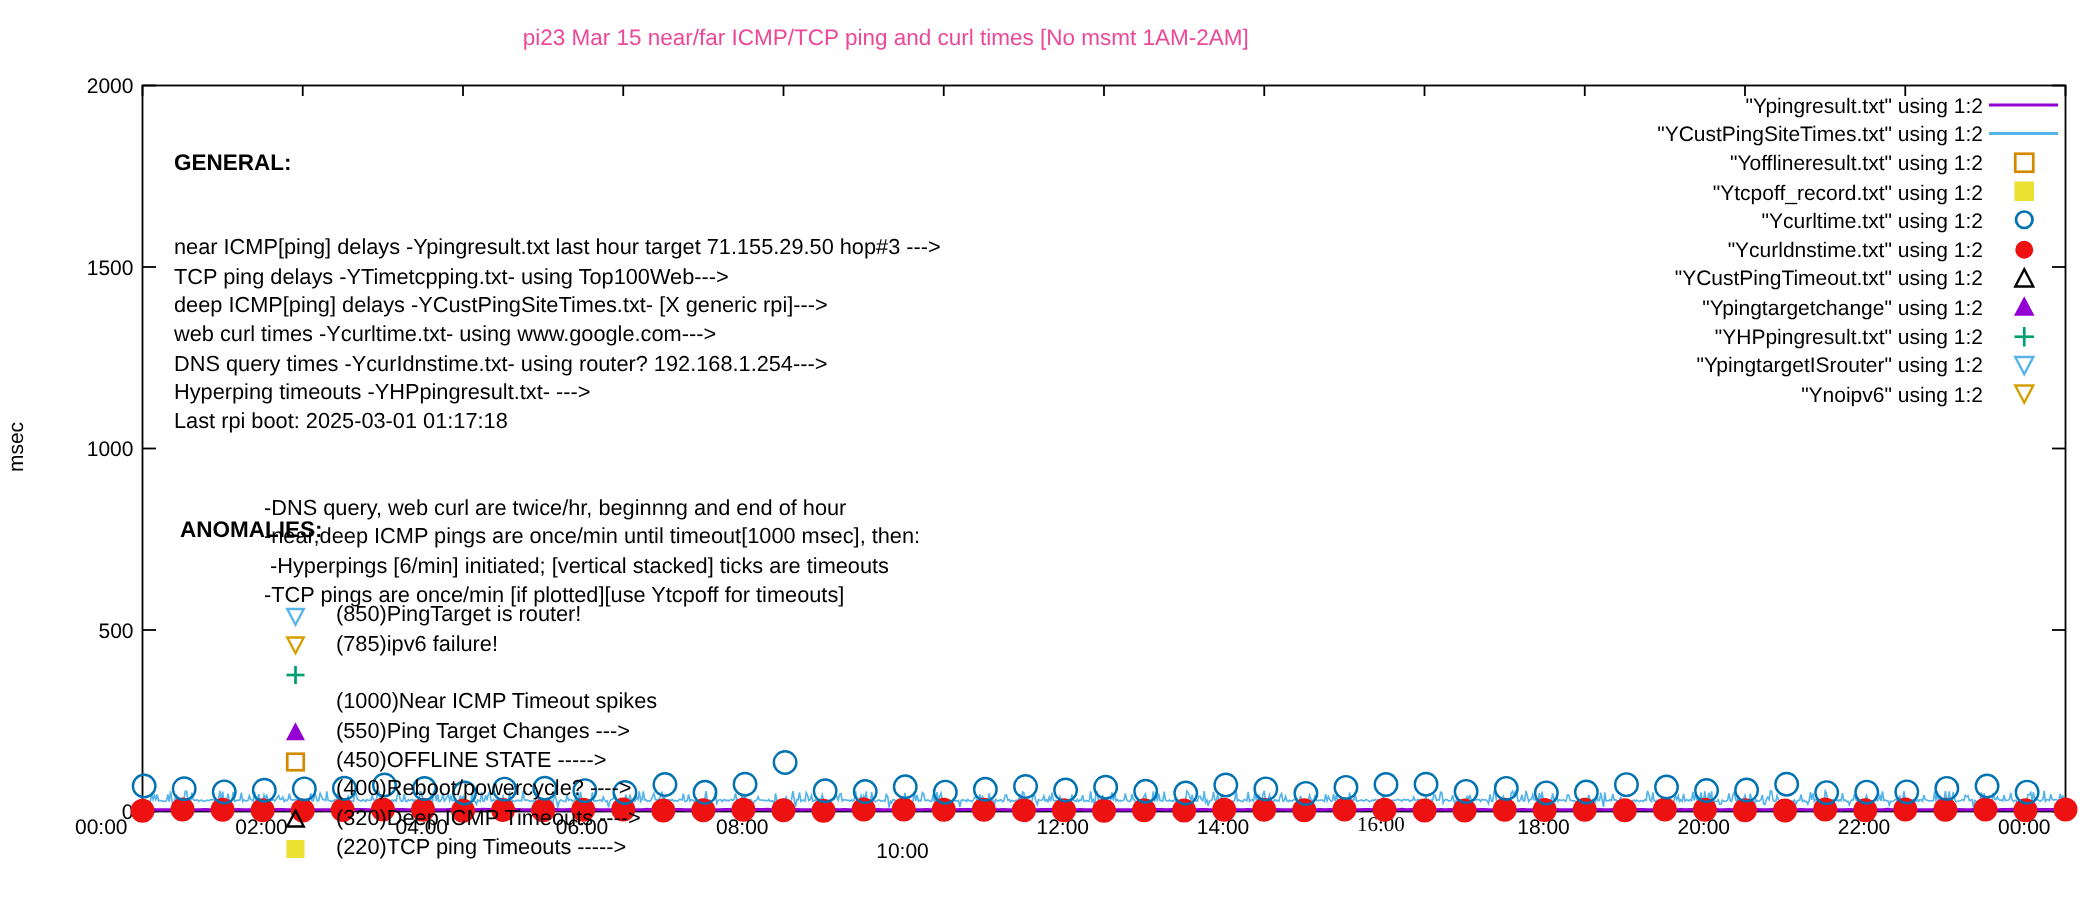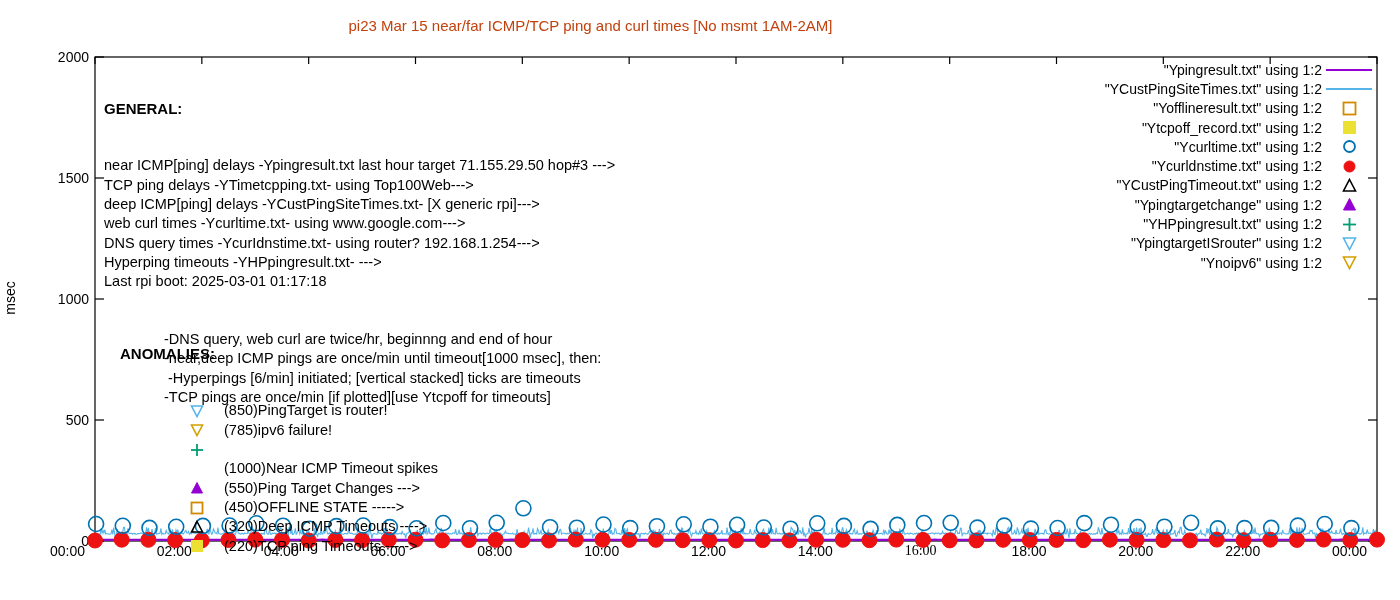--- a/index.html
+++ b/index.html
@@ -20,21 +20,21 @@
     left: 0; top: 0;
     width: 1400px;
     height: 600px;
   }
   .chart-title {
     position: absolute;
     left: 0; top: 17px;
     width: 1181px;
     text-align: center;
     font-size: 15px;
-    color: #c2410c;
+    color: #ec4899;
     white-space: nowrap;
   }
   .ylabel {
     position: absolute;
     left: -20px;
     top: 290px;
     width: 60px;
     text-align: center;
     font-size: 14px;
     transform: rotate(-90deg);
@@ -52,21 +52,21 @@
     position: absolute;
     top: 543px;
     width: 90px;
     margin-left: -45px;
     text-align: left;
     font-size: 14px;
   }
   
   .general-block {
     position: absolute;
-    left: 104px;
+    left: 116px;
     top: 60px;
     font-size: 14.5px;
     line-height: 19.3px;
     white-space: pre;
   }
   .anomalies-block {
     position: absolute;
     left: 120px;
     top: 305px;
     font-size: 14.5px;
@@ -139,21 +139,21 @@
       <div class="ytick" style="top: 299px;">1000</div>
       <div class="ytick" style="top: 178px;">1500</div>
       <div class="ytick" style="top: 57px;">2000</div>
     </div>
   <div id="xticks">
       <div class="xtick" style="left: 95px;">00:00</div>
       <div class="xtick" style="left: 201.833px;">02:00</div>
       <div class="xtick" style="left: 308.667px;">04:00</div>
       <div class="xtick" style="left: 415.5px;">06:00</div>
       <div class="xtick" style="left: 522.333px;">08:00</div>
-      <div class="xtick" style="left: 629.167px;">10:00</div>
+      <div class="xtick" style="left: 629.167px; margin-top: 16px;">10:00</div>
       <div class="xtick" style="left: 736px;">12:00</div>
       <div class="xtick" style="left: 842.833px;">14:00</div>
       <div class="xtick" style="left: 949.667px; font-family: Liberation Serif, serif;">16:00</div>
       <div class="xtick" style="left: 1056.5px;">18:00</div>
       <div class="xtick" style="left: 1163.33px;">20:00</div>
       <div class="xtick" style="left: 1270.17px;">22:00</div>
       <div class="xtick" style="left: 1377px;">00:00</div>
     </div>
 
   <svg id="plot" width="1400" height="600" style="position:absolute;left:0;top:0;">
@@ -314,21 +314,21 @@
               <polygon points="1.5,2 12.5,2 7,12.5" fill="none" stroke="#d3a000" stroke-width="1.6"></polygon>
             </svg></span><span class="anom-text">(785)ipv6 failure!</span></div><div class="anom-row"><span class="anom-mark"><svg width="14" height="14" viewBox="0 0 14 14">
               <g stroke="#009e73" stroke-width="1.8">
                 <line x1="7" y1="1" x2="7" y2="13"></line>
                 <line x1="1" y1="7" x2="13" y2="7"></line>
               </g>
             </svg></span></div><div class="anom-row"><span class="anom-mark blank"></span><span class="anom-text">(1000)Near ICMP Timeout spikes</span></div><div class="anom-row"><span class="anom-mark"><svg width="14" height="14" viewBox="0 0 14 14">
               <polygon points="7,1.5 12.5,12 1.5,12" fill="#9400d3" stroke="#9400d3" stroke-width="1"></polygon>
             </svg></span><span class="anom-text">(550)Ping Target Changes ---&gt;</span></div><div class="anom-row"><span class="anom-mark"><svg width="14" height="14" viewBox="0 0 14 14">
               <rect x="1.5" y="1.5" width="11" height="11" fill="none" stroke="#d38a00" stroke-width="1.8"></rect>
-            </svg></span><span class="anom-text">(450)OFFLINE STATE -----&gt;</span></div><div class="anom-row"><span class="anom-mark"><svg width="14" height="14" viewBox="0 0 14 14">
+            </svg></span><span class="anom-text">(450)OFFLINE STATE -----&gt;</span></div><div class="anom-row"><span class="anom-mark blank"></span><span class="anom-text">(400)Reboot/powercycle? ----&gt;</span></div><div class="anom-row"><span class="anom-mark"><svg width="14" height="14" viewBox="0 0 14 14">
               <polygon points="7,1.5 12.5,12 1.5,12" fill="none" stroke="#000000" stroke-width="1.6"></polygon>
             </svg></span><span class="anom-text">(320)Deep ICMP Timeouts ----&gt;</span></div><div class="anom-row"><span class="anom-mark"><svg width="14" height="14" viewBox="0 0 14 14">
               <rect x="1.5" y="1.5" width="11" height="11" fill="#ece133" stroke="#ece133" stroke-width="1"></rect>
             </svg></span><span class="anom-text">(220)TCP ping Timeouts -----&gt;</span></div></div>
   </div>
 
   <div class="legend" id="legend">
       <div class="legend-row">
         <span class="legend-label">"Ypingresult.txt" using 1:2</span>
         <span class="legend-key">

